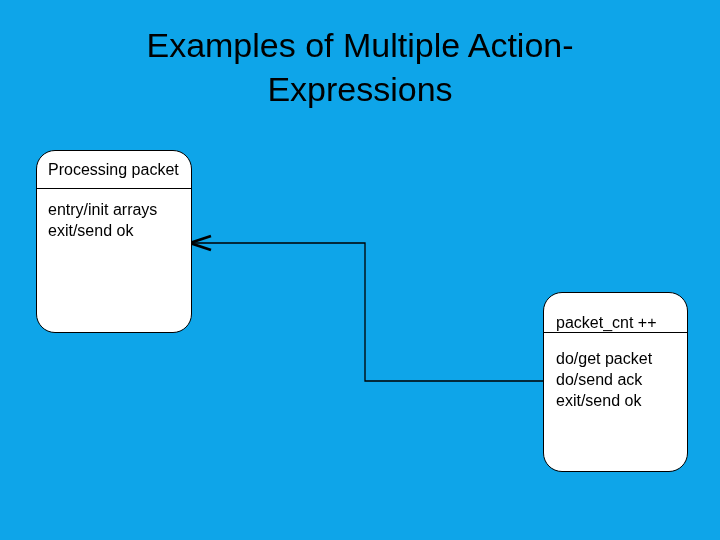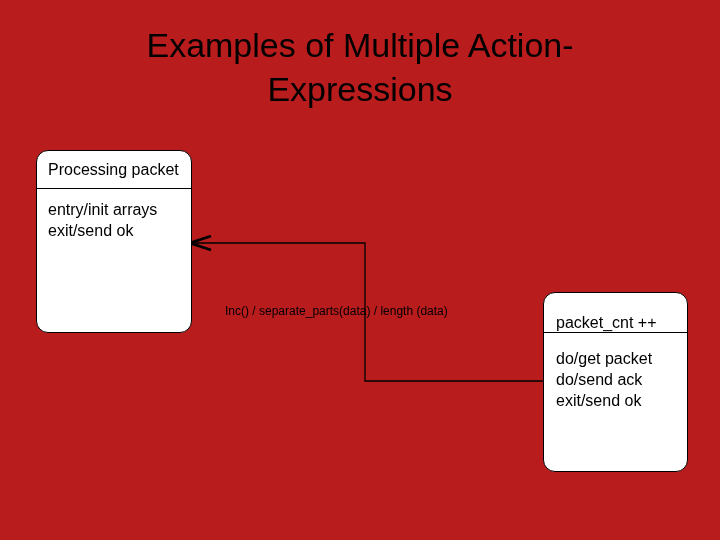--- a/index.html
+++ b/index.html
@@ -1,39 +1,39 @@
 <!DOCTYPE html>
 <html><head>
 <meta charset="utf-8">
 <style>
   html, body { margin: 0; padding: 0; background: #ffffff; }
   .slide {
     position: relative;
     width: 720px;
     height: 540px;
-    background: #b91c1c;
+    background: #0ea5e9;
     font-family: "Liberation Sans", sans-serif;
     color: #000000;
     overflow: hidden;
   }
   .title {
     position: absolute;
     top: 23px;
     left: 0;
     width: 720px;
     text-align: center;
     font-size: 34px;
     line-height: 44px;
     white-space: nowrap;
   }
   .state-box {
     position: absolute;
     box-sizing: border-box;
     border: 1.5px solid #000000;
-    border-radius: 12px;
+    border-radius: 19px;
     background: #ffffff;
     font-size: 16px;
     display: flex;
     flex-direction: column;
   }
   .comp {
     box-sizing: border-box;
     display: flex;
     align-items: center;
     padding-left: 11px;
@@ -75,21 +75,20 @@
 </head>
 <body>
 
 <div class="slide">
 
   <div class="title">
     <div>Examples of Multiple Action-</div>
     <div>Expressions</div>
   </div>
 
-  <div class="transition-label">Inc() / separate_parts(data) / length (data)</div>
 
   <svg class="connector-svg" viewBox="0 0 720 540" xmlns="http://www.w3.org/2000/svg">
     <polyline points="190,243 365,243 365,381 543,381" fill="none" stroke="#000000" stroke-width="1.3"></polyline>
     <polyline points="211,236 190,243 211,250" fill="none" stroke="#000000" stroke-width="2.8"></polyline>
   </svg>
 
   <div class="state-box box-processing">
     <div class="comp comp-name">
       <span>Processing packet</span>
     </div>

